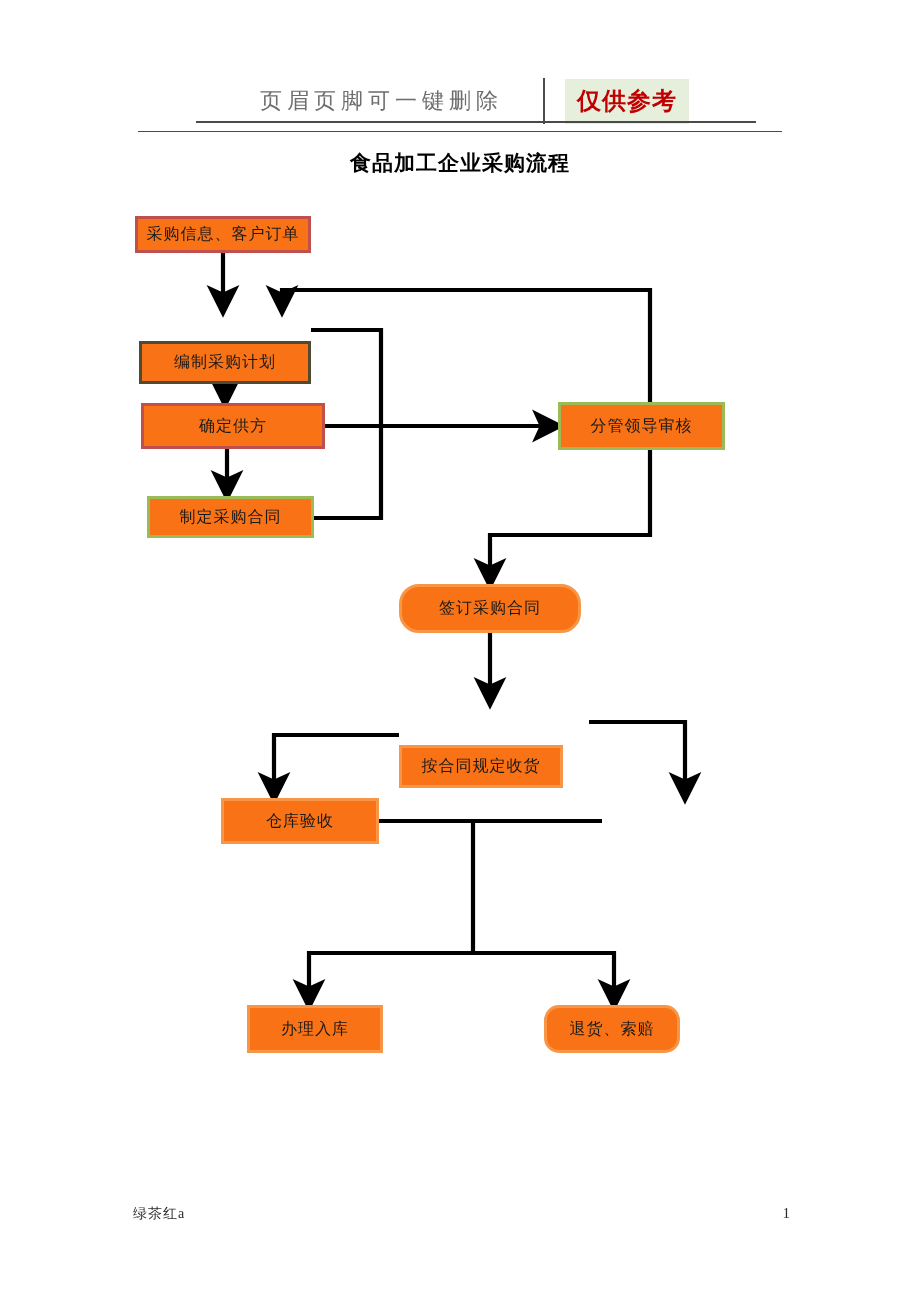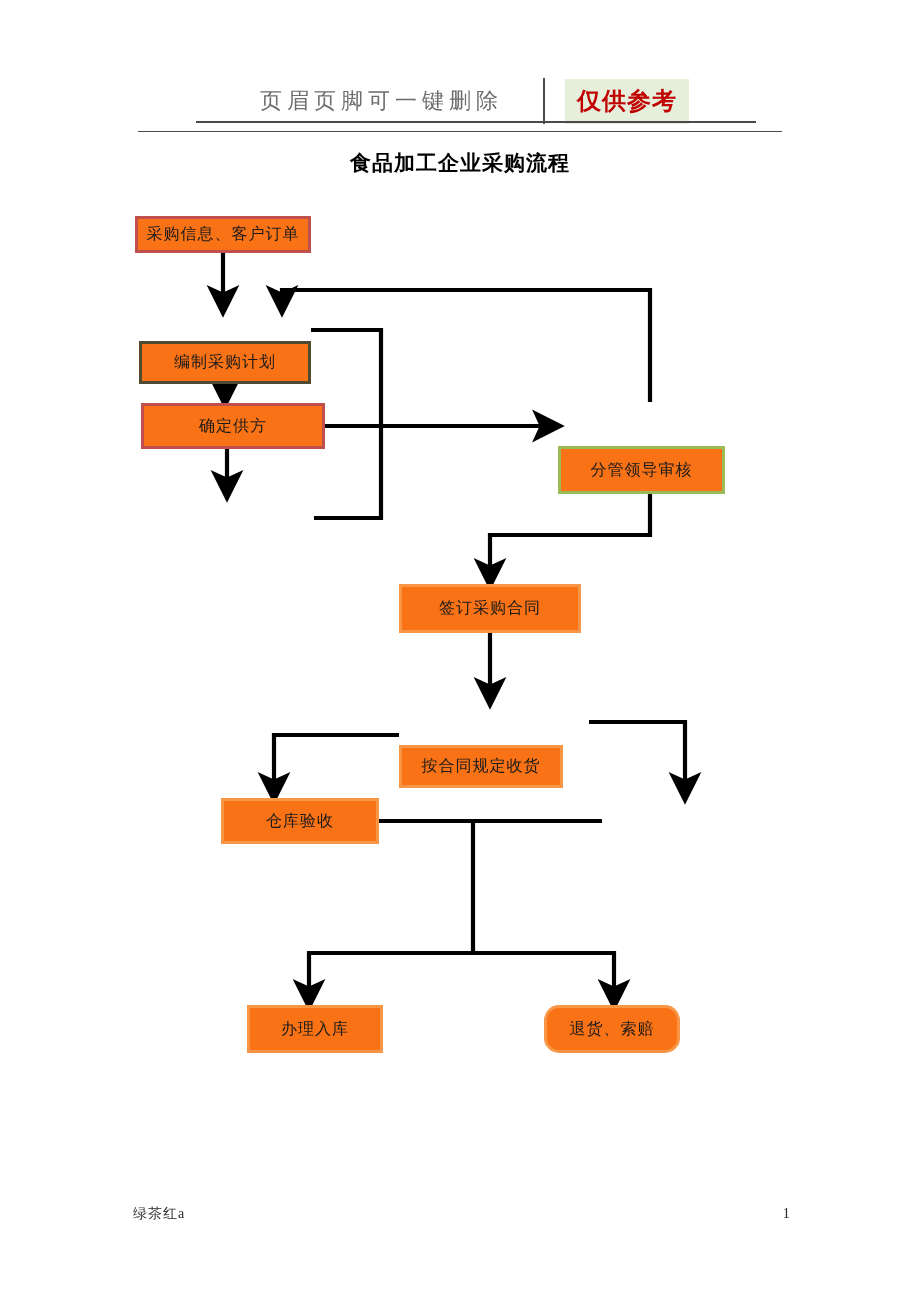--- a/index.html
+++ b/index.html
@@ -205,26 +205,29 @@
     </div>
 
     <div class="node" style="left:139px; top:311px; width:172px; height:43px; border-color:#4f4a32;margin-top:30px;">
       <span>编制采购计划</span>
     </div>
 
     <div class="node" style="left:141px; top:403px; width:184px; height:46px; border-color:#c0504d;">
       <span>确定供方</span>
     </div>
 
-
-    <div class="node" style="left:558px; top:402px; width:167px; height:48px; border-color:#9bbb59;margin-top:44px;">
+    <div class="node" style="left:147px; top:496px; width:167px; height:42px; border-color:#9bbb59;">
+      <span>制定采购合同</span>
+    </div>
+
+    <div class="node" style="left:558px; top:402px; width:167px; height:48px; border-color:#9bbb59;">
       <span>分管领导审核</span>
     </div>
 
-    <div class="node" style="left:399px; top:584px; width:182px; height:49px; border-color:#f79646;">
+    <div class="node" style="left:399px; top:584px; width:182px; height:49px; border-color:#f79646;border-radius:20px;">
       <span>签订采购合同</span>
     </div>
 
     <div class="node" style="left:399px; top:745px; width:164px; height:43px; border-color:#f79646;">
       <span>按合同规定收货</span>
     </div>
 
     <div class="node" style="left:221px; top:798px; width:158px; height:46px; border-color:#f79646;">
       <span>仓库验收</span>
     </div>

